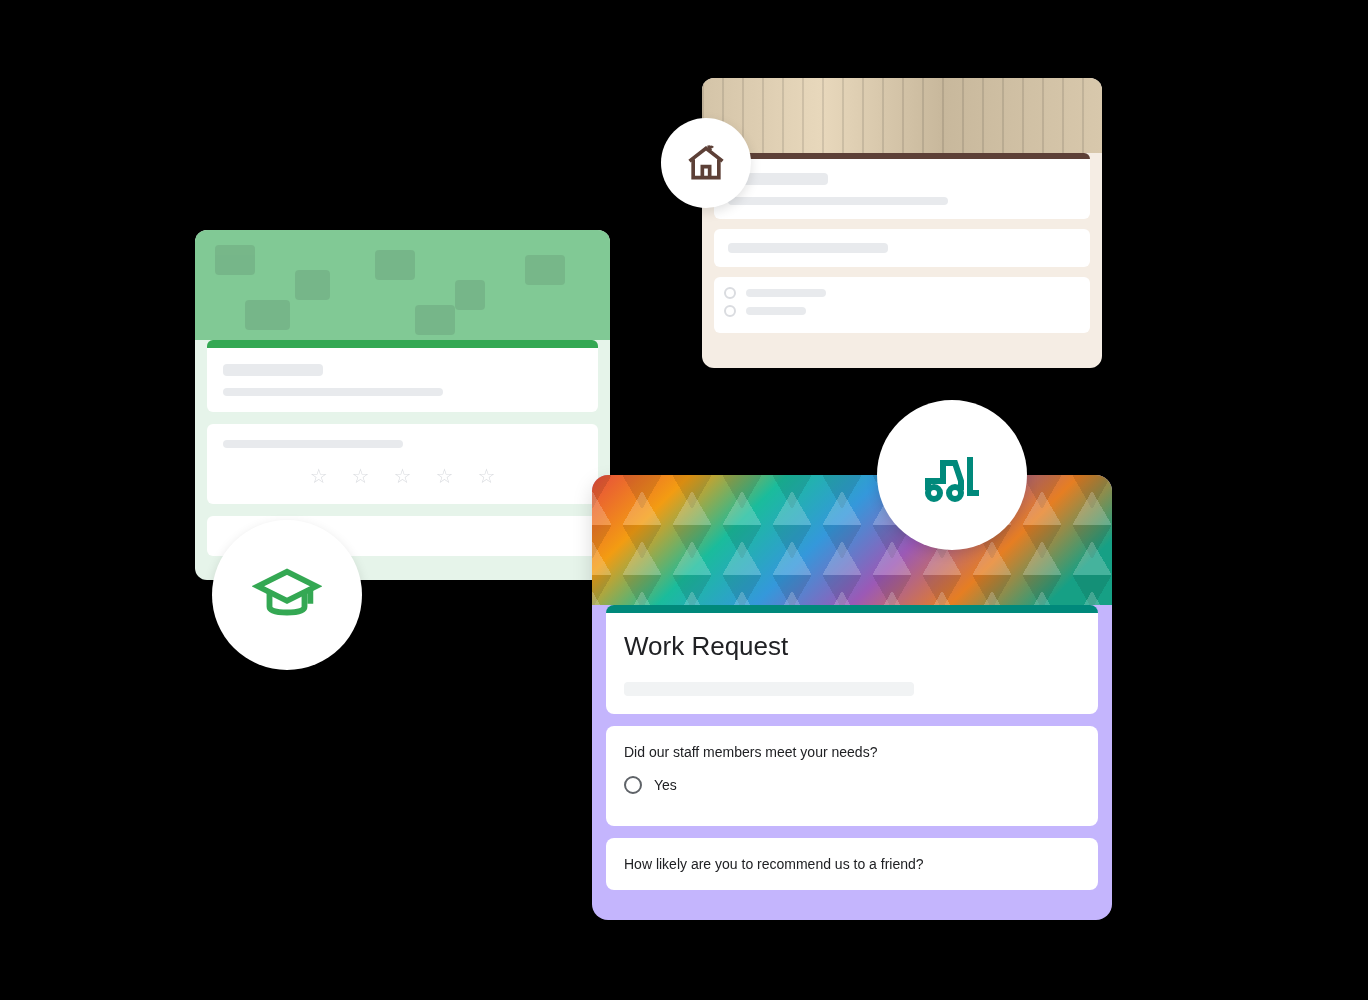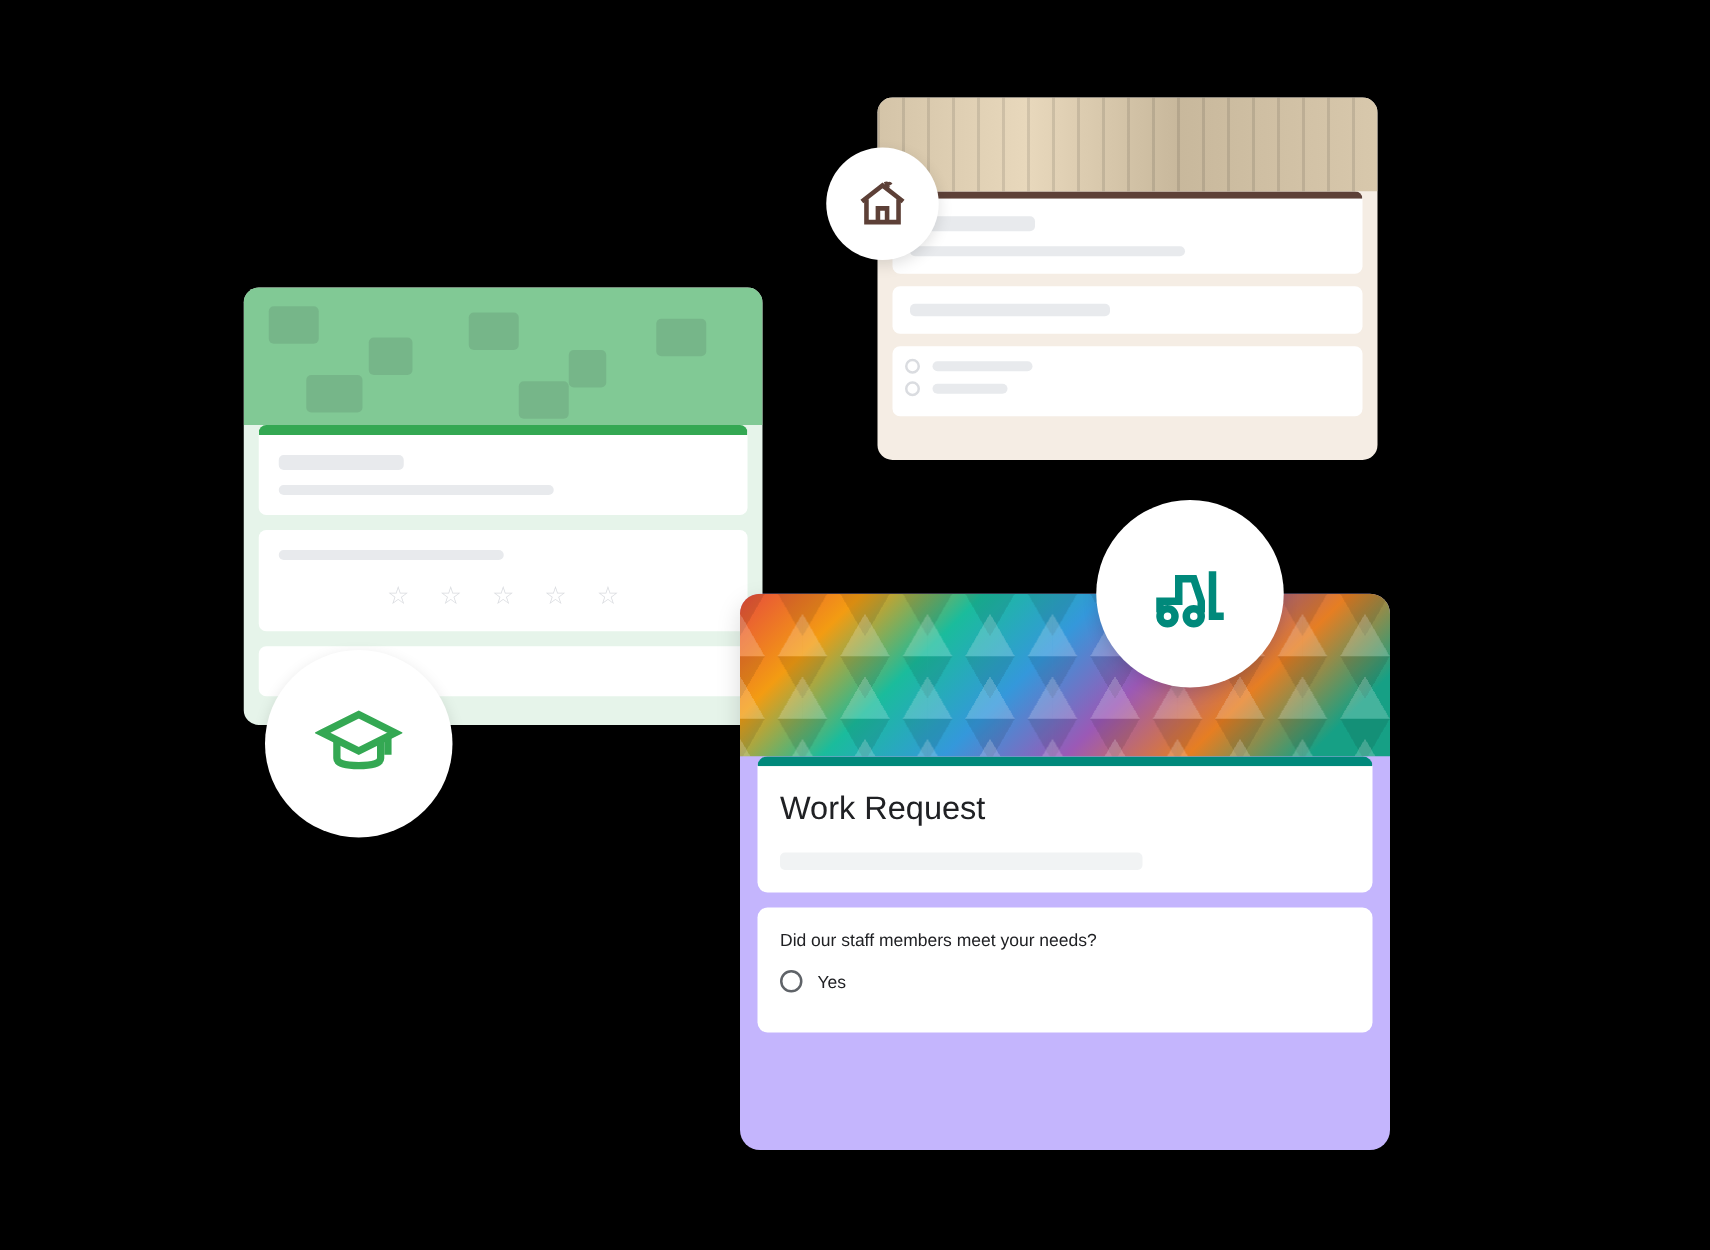--- a/index.html
+++ b/index.html
@@ -302,20 +302,23 @@
       <div class="teal-title">Work Request</div>
       <div class="teal-skeleton-bar"></div>
     </div>
     <div class="teal-section-2">
       <div class="question-text">Did our staff members meet your needs?</div>
       <div class="radio-option">
         <div class="radio-btn"></div>
         <span class="option-label">Yes</span>
       </div>
     </div>
+    <div class="teal-section-2">
+      <div class="question-text" style="margin-bottom:0;">How likely are you to recommend us to a friend?</div>
+    </div>
   </div>
 </div>
 
 <div class="circle-icon circle-house">
   <svg width="44" height="44" viewBox="0 0 24 24" fill="none" stroke="#5d4037" stroke-width="2">
     <path d="M3 11 L12 4 L21 11"></path>
     <path d="M5 10 L5 20 L19 20 L19 10"></path>
     <path d="M10 20 L10 14 L14 14 L14 20"></path>
     <path d="M13 3.5 Q14 3 14.5 3.8 Q15 3 15.5 3.8"></path>
   </svg>

